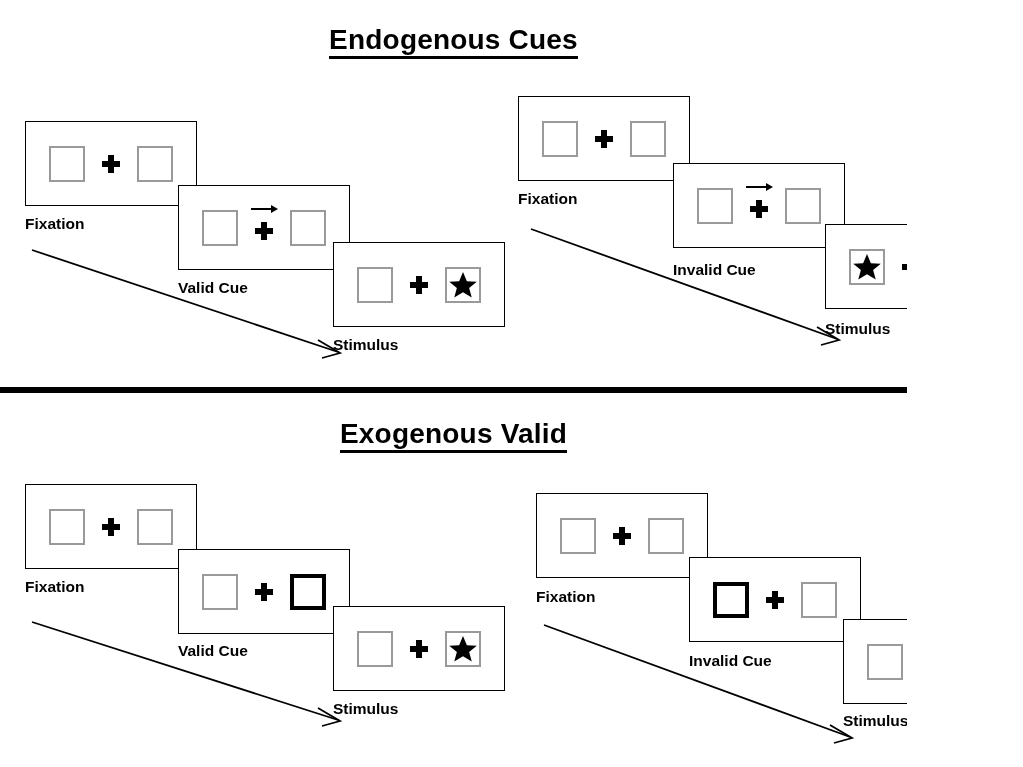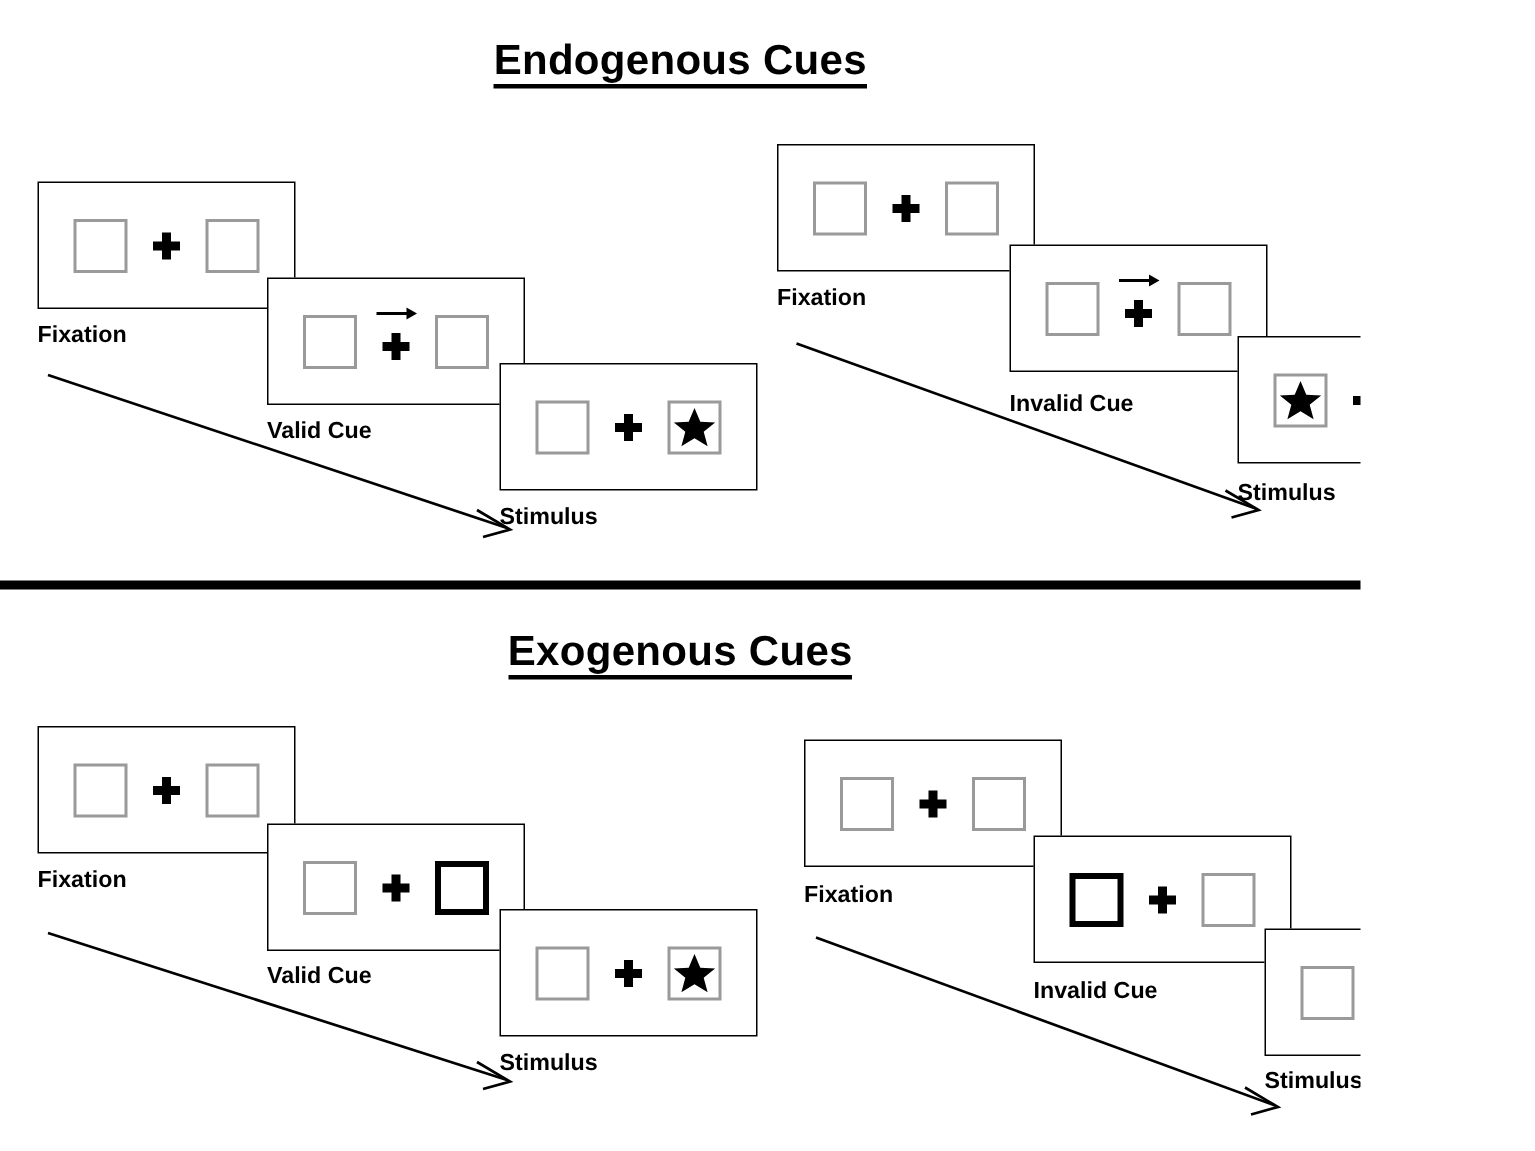--- a/index.html
+++ b/index.html
@@ -238,21 +238,21 @@
   <div class="seq-arrow" style="left:529px; top:227px;">
     <svg width="318" height="122" viewBox="0 0 318 122">
       <line x1="2" y1="2" x2="308" y2="112" stroke="#000" stroke-width="1.8"></line>
       <polyline points="288,100 310,113 292,118" fill="none" stroke="#000" stroke-width="1.8"></polyline>
     </svg>
   </div>
 
   <div class="divider" style="top:387px;"></div>
 
   <div class="section-title" style="left:0; top:418px;">
-    <span>Exogenous Cues</span>
+    <span>Exogenous Valid</span>
   </div>
 
   <div class="frame" style="left:25px; top:484px; width:172px; height:85px;">
     <div class="frame-inner">
       <div class="box"></div>
       <div class="center-slot">
         <div class="plus"></div>
       </div>
       <div class="box"></div>
     </div>

